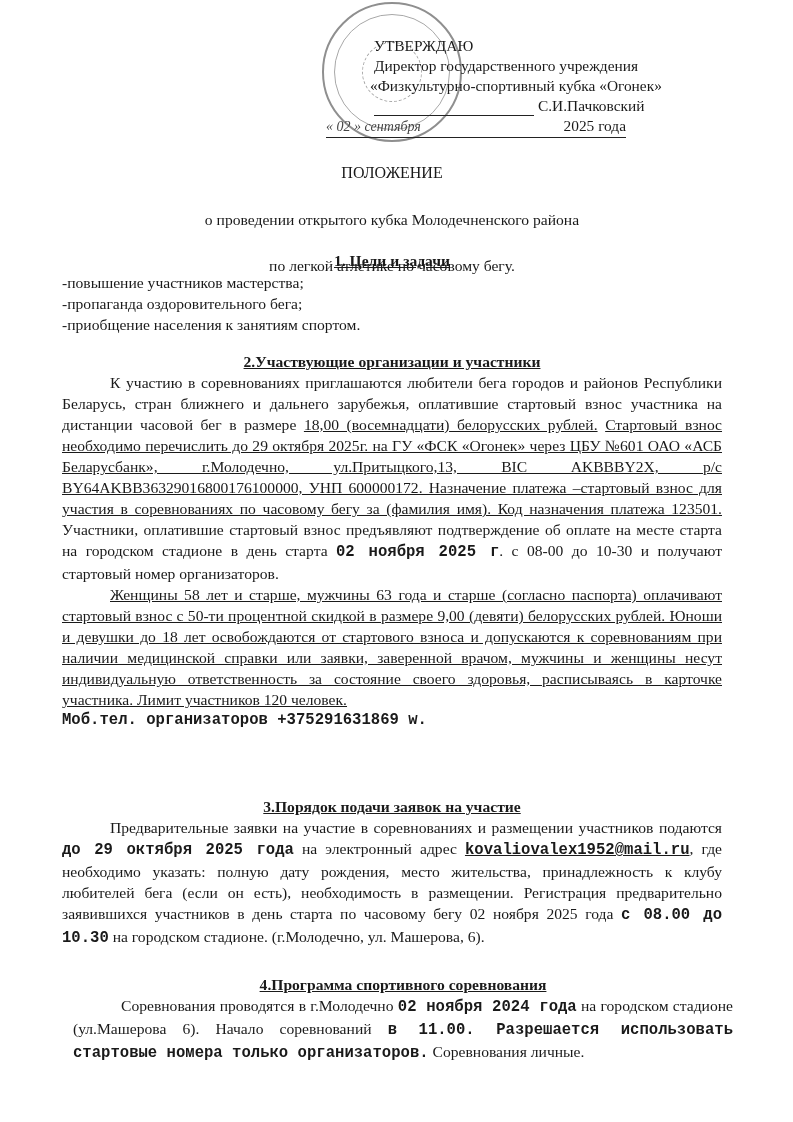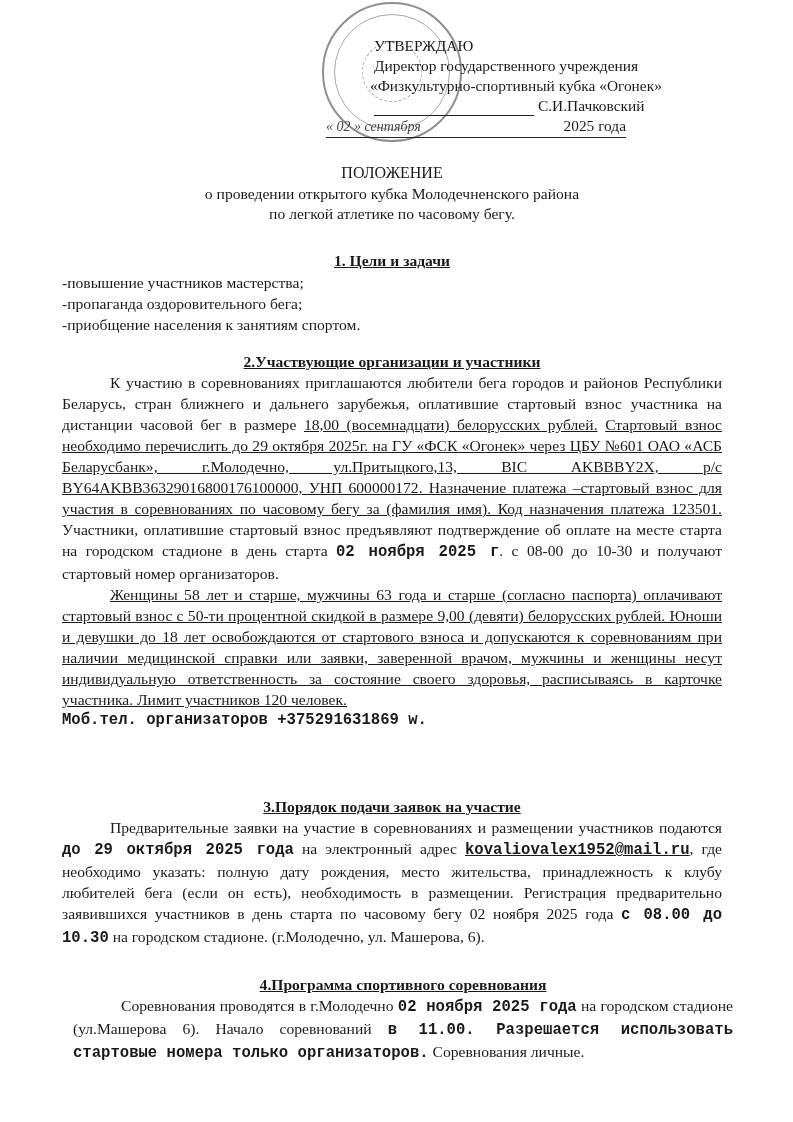--- a/index.html
+++ b/index.html
@@ -25,21 +25,21 @@
   .stamp::before {
     content: ""; position: absolute; left: 10px; top: 10px; right: 10px; bottom: 10px;
     border-radius: 50%; border: 1px solid #8a8a8a;
   }
   .stamp::after {
     content: ""; position: absolute; left: 38px; top: 38px; width: 58px; height: 58px;
     border-radius: 50%; border: 1px dashed #888;
   }
   .title-block { position: absolute; left: 0; top: 162px; width: 100%; text-align: center; font-weight: normal; }
   .title-block .t1 { font-size: 16px; line-height: 22px; }
-  .title-block .t2, .title-block .t3 { font-size: 15.6px; line-height: 20px; }
+  .title-block .t2, .title-block .t3 { font-size: 15.6px; line-height: 20px; margin-top: 26px; }
   .h { text-align: center; font-weight: bold; text-decoration: underline; font-size: 15.6px; line-height: 20px; }
   p { margin: 0; line-height: 21px; text-align: justify; }
   .indent { text-indent: 48px; }
   .u { text-decoration: underline; }
   .b { font-weight: bold; font-family: Liberation Mono, monospace; }
   .sec { position: absolute; left: 0; width: 660px; }
   .goals div { line-height: 21px; }
 </style>
 </head>
 <body>
@@ -83,16 +83,16 @@
     <p class="b">Моб.тел. организаторов +375291631869 w.</p>
   </div>
 
   <div class="sec" style="top:797px;">
     <div class="h">3.Порядок подачи заявок на участие</div>
     <p class="indent"><span>Предварительные заявки на участие в соревнованиях и размещении участников подаются </span><span class="b">до 29 октября 2025 года</span><span> на электронный адрес </span><span class="b u">kovaliovalex1952@mail.ru</span><span>, где необходимо указать: полную дату рождения, место жительства, принадлежность к клубу любителей бега (если он есть), необходимость в размещении. Регистрация предварительно заявившихся участников в день старта по часовому бегу 02 ноября 2025 года </span><span class="b">с 08.00 до 10.30</span><span> на городском стадионе. (г.Молодечно, ул. Машерова, 6).</span></p>
   </div>
 
   <div class="sec" style="top:975px;margin-left:11px;">
     <div class="h">4.Программа спортивного соревнования</div>
-    <p class="indent"><span>Соревнования проводятся в г.Молодечно </span><span class="b">02 ноября 2025 года</span><span> на городском стадионе (ул.Машерова 6). Начало соревнований </span><span class="b">в 11.00. Разрешается использовать стартовые номера только организаторов.</span><span>  Соревнования личные.</span></p>
+    <p class="indent"><span>Соревнования проводятся в г.Молодечно </span><span class="b">02 ноября 2024 года</span><span> на городском стадионе (ул.Машерова 6). Начало соревнований </span><span class="b">в 11.00. Разрешается использовать стартовые номера только организаторов.</span><span>  Соревнования личные.</span></p>
   </div>
 
 </div>
 
 </body></html>

